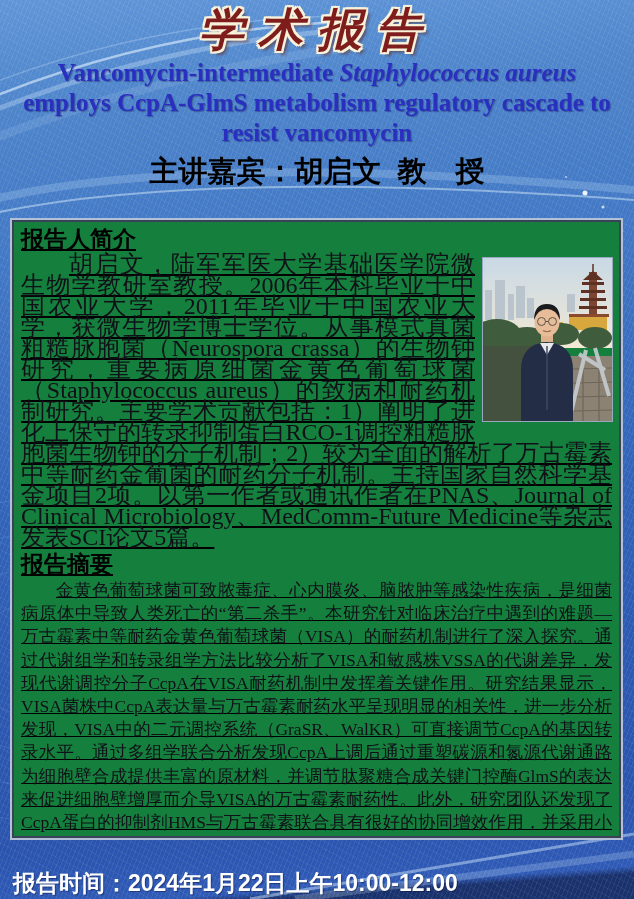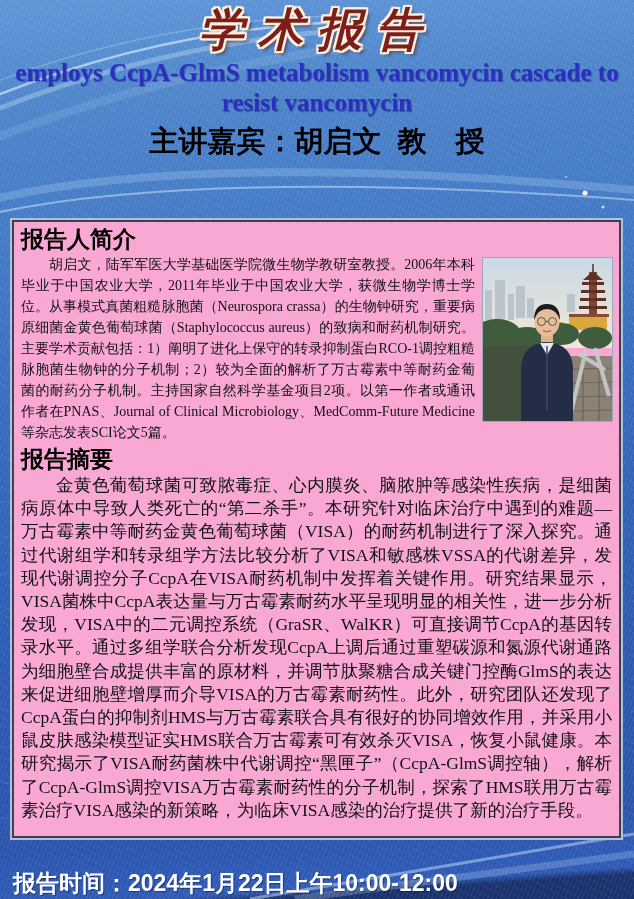--- a/index.html
+++ b/index.html
@@ -44,30 +44,30 @@
   .guests{position:relative;z-index:3;text-align:center;margin-top:5px;}
   .guests-inner{
     display:inline-block;text-align:right;
     font-family:Liberation Serif, serif;font-weight:bold;
     font-size:29px;line-height:36px;color:#000;
   }
   .guest-title{margin-left:.55em;}
   
   .panel{
     position:absolute;z-index:2;left:12px;top:220px;width:609px;height:618px;
-    box-sizing:border-box;background:#f9a8d4;
+    box-sizing:border-box;background:#15803d;
     border:2px solid #3a4258;outline:2px solid #b2c0d8;
-    padding:1px 7px 0 7px;overflow:hidden;
+    padding:1px 7px 0 7px;overflow:hidden;text-decoration:underline;
   }
   .panel h2{
     margin:3px 0 2px;font-size:23px;line-height:26px;font-weight:bold;color:#000;
     font-family:"Liberation Sans",sans-serif;
   }
   .panel p{margin:0;color:#101018;font-family:"Liberation Serif",serif;}
-  .bio-text{font-size:14px;line-height:21px;text-align:justify;text-indent:2em;}
+  .bio-text{font-size:24px;line-height:21px;text-align:justify;text-indent:2em;}
   .abstract-text{font-size:17.5px;line-height:23.2px;text-align:justify;text-indent:2em;}
   .photo{
     float:right;width:129px;height:163px;margin:4px 0 3px 8px;
     outline:1px solid #9aa8be;
   }
   .photo svg{display:block;width:100%;height:100%;}
   
   .footer{
     position:absolute;z-index:3;left:13px;top:870px;
     font-family:"Liberation Sans",sans-serif;font-weight:bold;
@@ -97,21 +97,22 @@
   <path d="M250,899 L634,834" stroke="rgba(218,240,255,.45)" stroke-width="3" fill="none"></path>
   <path d="M295,899 L634,854" stroke="rgba(218,240,255,.22)" stroke-width="7" fill="none"></path>
   <circle cx="585" cy="193" r="2.5" fill="#fff" opacity=".9"></circle>
   <circle cx="603" cy="207" r="1.6" fill="#fff" opacity=".7"></circle>
   <circle cx="566" cy="177" r="1.1" fill="#fff" opacity=".55"></circle>
 </svg>
 
 <div class="banner">学术报告</div>
 
 <div class="eng-title">
-  <div>employs CcpA-GlmS metabolism vancomycin cascade to</div>
+  <div><span>Vancomycin-intermediate </span><span class="italic">Staphylococcus aureus</span></div>
+  <div>employs CcpA-GlmS metabolism regulatory cascade to</div>
   <div>resist vancomycin</div>
 </div>
 
 <div class="guests">
   <div class="guests-inner">
     <div><span>主讲嘉宾：</span><span>胡启文</span><span class="guest-title">教　授</span></div>
   </div>
 </div>
 
 <div class="panel">

